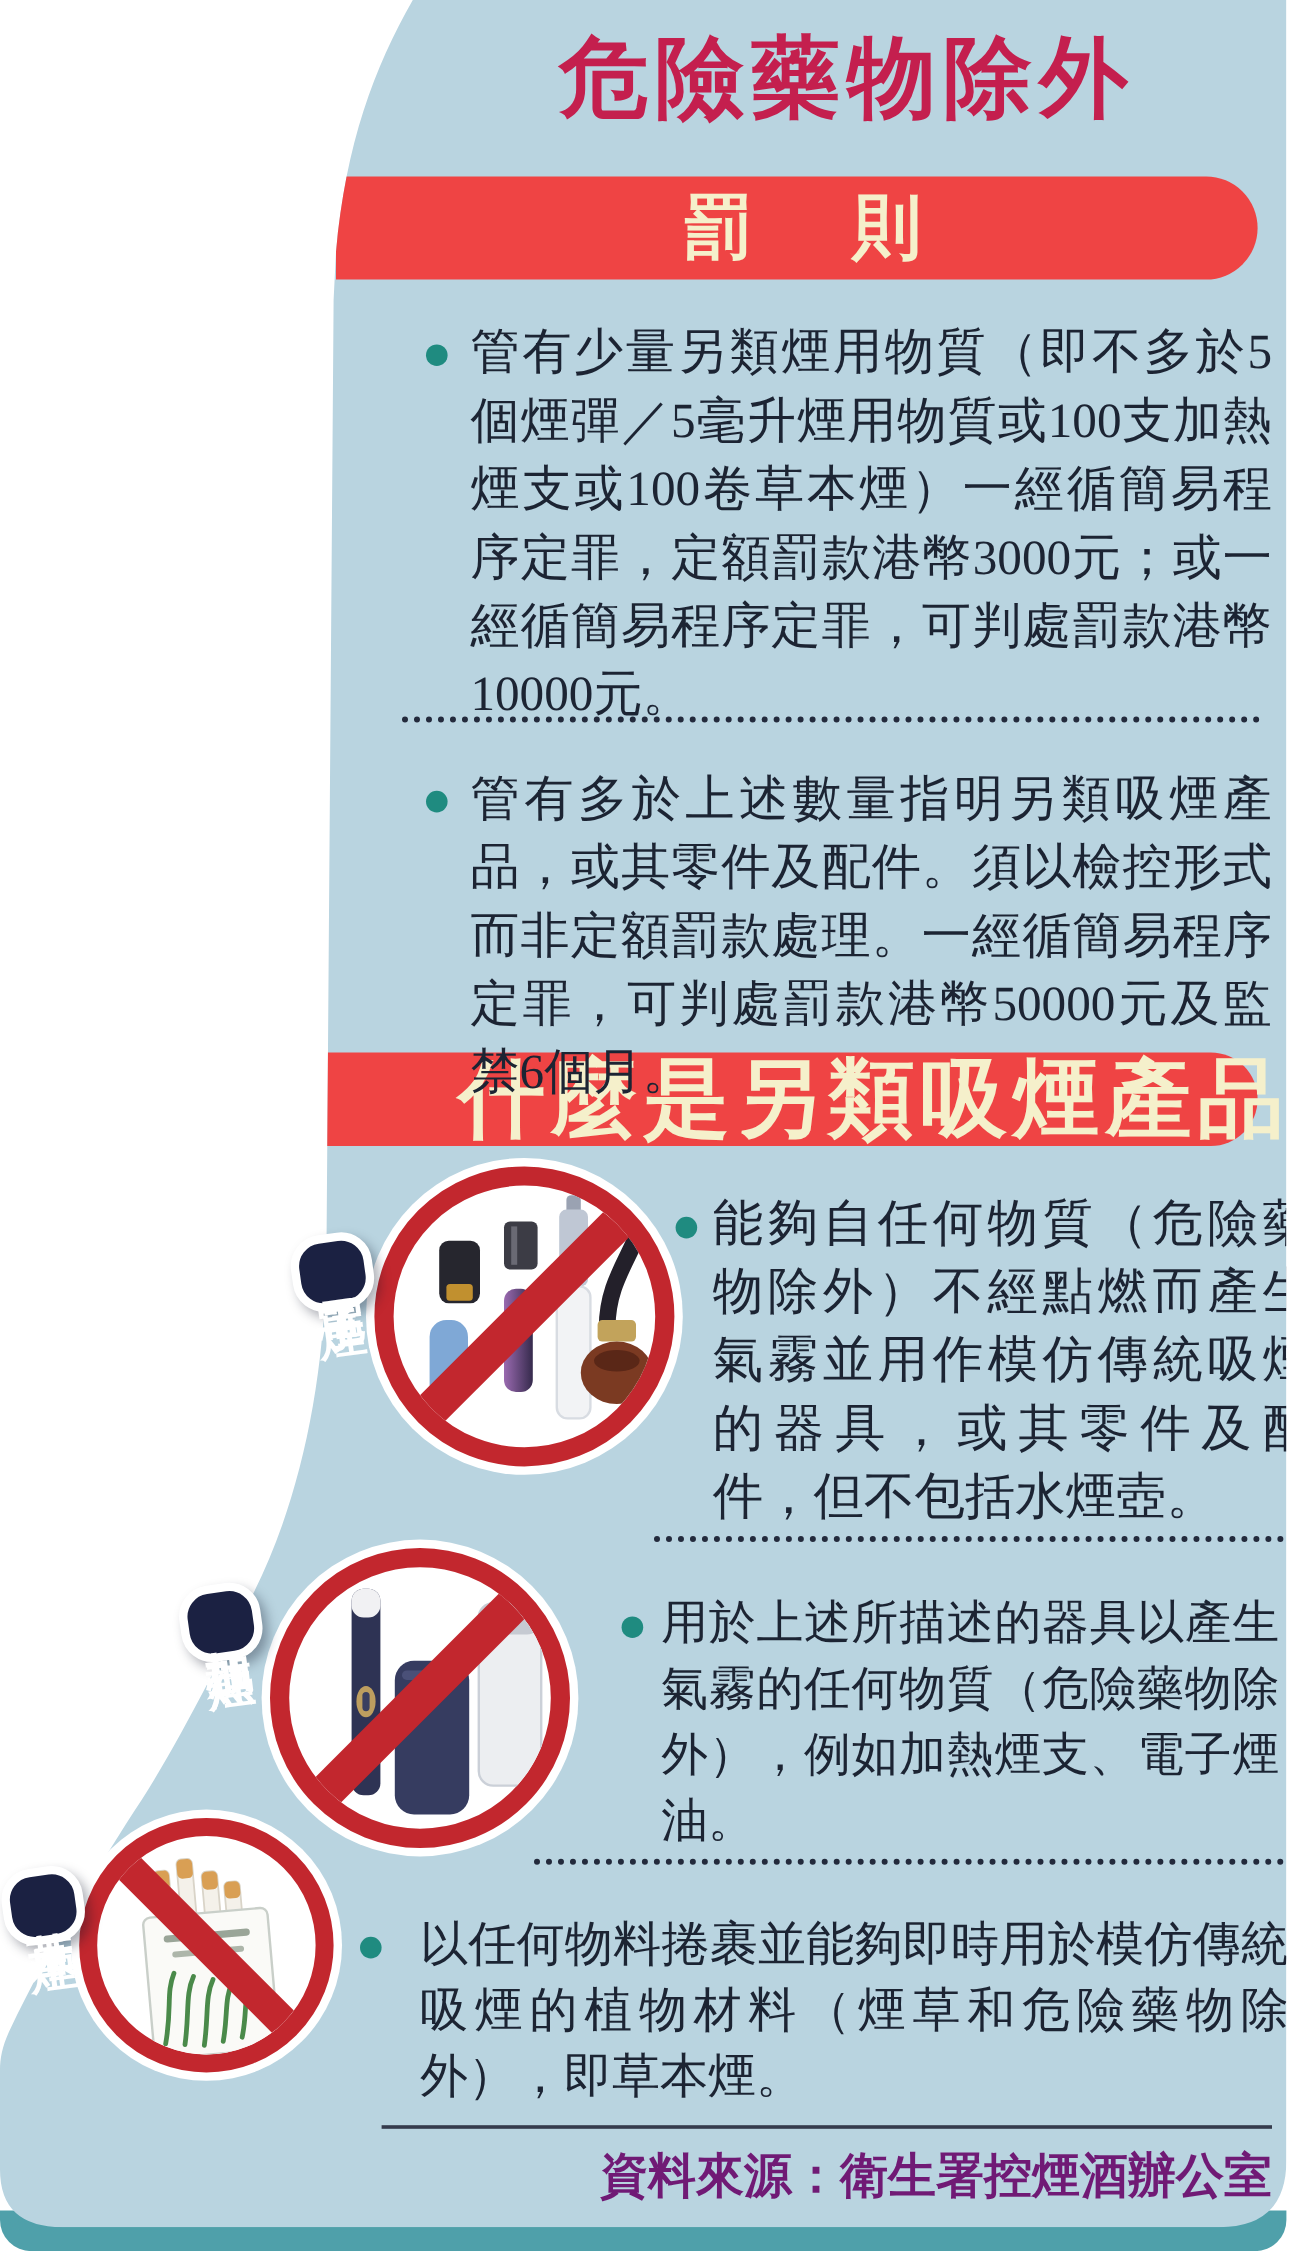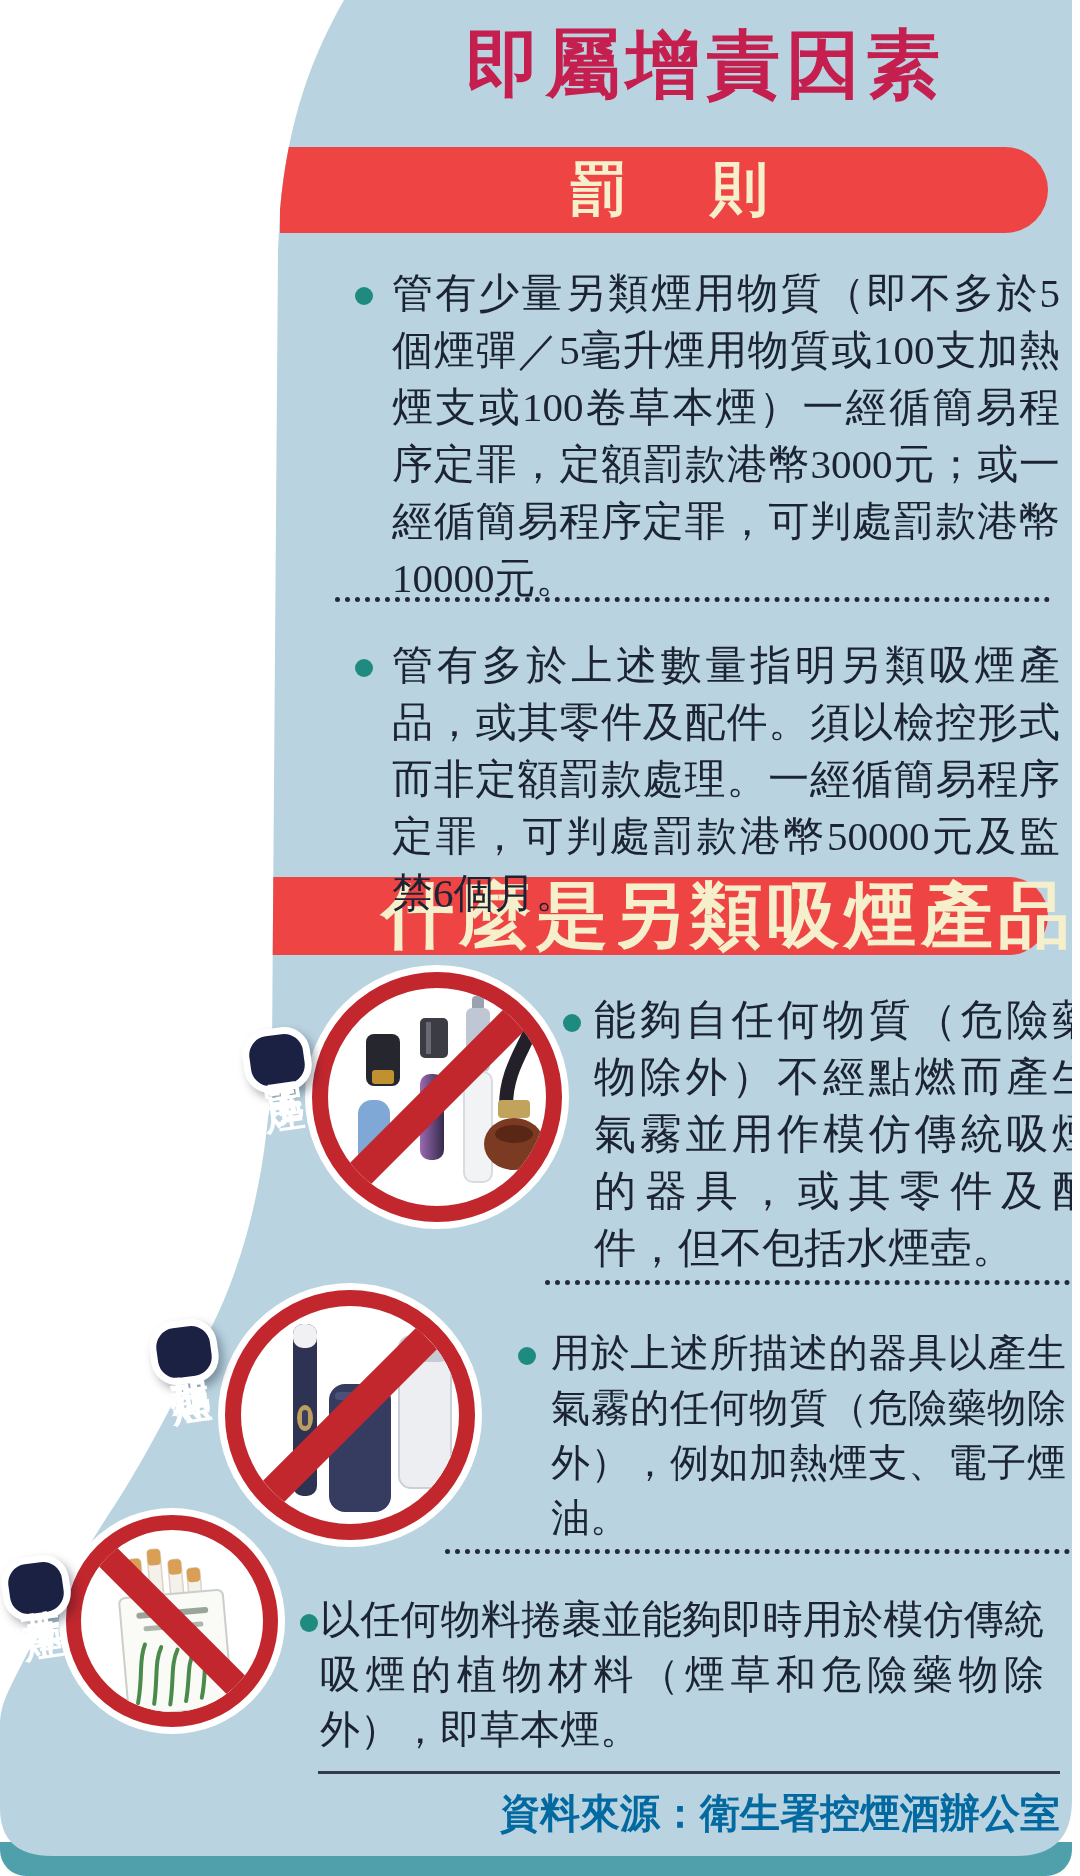--- a/index.html
+++ b/index.html
@@ -22,48 +22,48 @@
   .banner-1{left:280px;top:147px;width:768px;height:86px;border-radius:0 43px 43px 0;font-size:58px;letter-spacing:12px;padding-left:290px;box-sizing:border-box;}
   .banner-2{left:262px;top:877px;width:786px;height:78px;border-radius:0 39px 39px 0;font-size:72px;letter-spacing:5px;padding-left:120px;box-sizing:border-box;}
   .banner-2 .qm{color:#E9EDF2;margin-left:4px;letter-spacing:0;}
 
   .bullet{position:absolute;display:flex;align-items:flex-start;z-index:2;}
   .dot{flex:0 0 auto;width:18px;height:18px;border-radius:50%;background:#1F8B80;margin-top:22px;}
   .btext{color:#1C2433;text-align:justify;}
   .b12 .btext{margin-left:19px;width:668px;font-size:41px;line-height:57px;}
   .b3  .btext{margin-left:13px;width:500px;font-size:42px;line-height:57px;}
   .b4  .btext{margin-left:15px;width:515px;font-size:39px;line-height:55px;}
-  .b5  .btext{margin-left:2px;width:724px;font-size:40px;line-height:55px;}
+  .b5  .btext{margin-left:32px;width:724px;font-size:40px;line-height:55px;}
 
   .dotted{position:absolute;height:0;border-top:5px dotted #232A3C;z-index:2;}
 
   
   .sign{position:absolute;background:#ffffff;border:16px solid #C2272E;border-radius:50%;box-sizing:border-box;
     box-shadow:0 0 0 7px #ffffff;z-index:3;}
   .sign svg{position:absolute;left:0;top:0;border-radius:50%;overflow:hidden;display:block;}
 
   
   .tag{position:absolute;z-index:4;background:#1B2142;color:#ffffff;border:7px solid #ffffff;border-radius:26px;
     font-family:"Liberation Sans","DejaVu Sans",sans-serif;font-weight:bold;font-size:40px;letter-spacing:6px;
     writing-mode:vertical-rl;text-orientation:upright;padding:16px 7px;transform:rotate(-8deg);
     box-shadow:4px 6px 10px rgba(15,20,40,0.35);line-height:1;}
 
   .src-line{position:absolute;left:318px;top:1771px;width:742px;height:0;border-top:3px solid #353B4D;z-index:2;}
-  .src-text{position:absolute;left:318px;top:1786px;width:742px;text-align:right;font-size:40px;font-weight:600;color:#0369a1;z-index:2;}
+  .src-text{position:absolute;left:318px;top:1786px;width:742px;text-align:right;font-size:40px;font-weight:600;color:#701a75;z-index:2;}
 </style>
 </head>
 <body>
 
 <div class="canvas">
 
   <div class="teal-strip"></div>
 
   <div class="panel">
 
-    <div class="page-title">即屬增責因素</div>
+    <div class="page-title">危險藥物除外</div>
 
     <div class="banner banner-1">
       <span>罰　則</span>
     </div>
 
     <div class="bullet b12" style="left:355px;top:265px;">
       <span class="dot"></span>
       <span class="btext">管有少量另類煙用物質（即不多於5個煙彈／5毫升煙用物質或100支加熱煙支或100卷草本煙）一經循簡易程序定罪，定額罰款港幣3000元；或一經循簡易程序定罪，可判處罰款港幣10000元。</span>
     </div>
 

